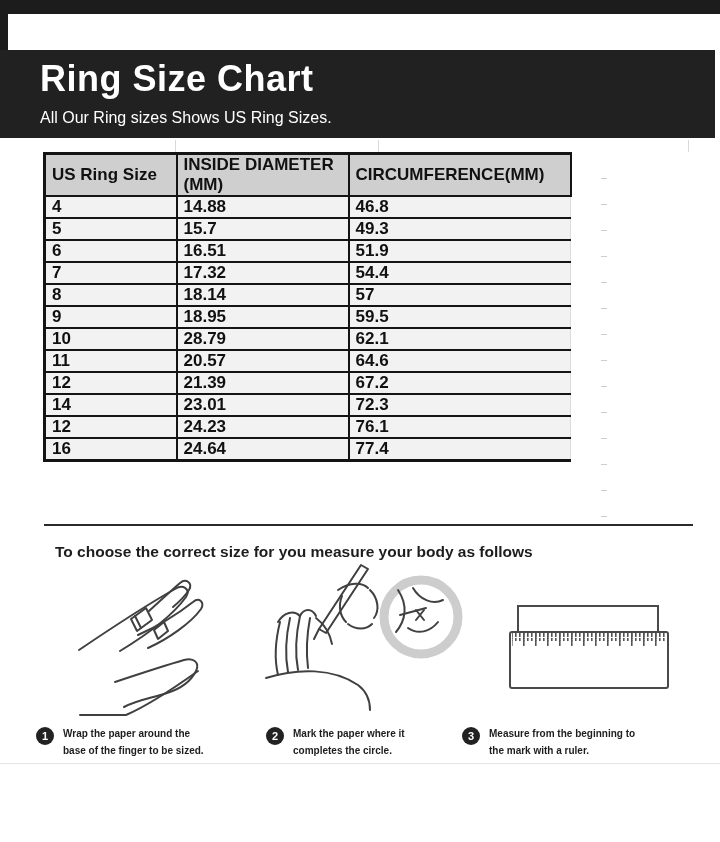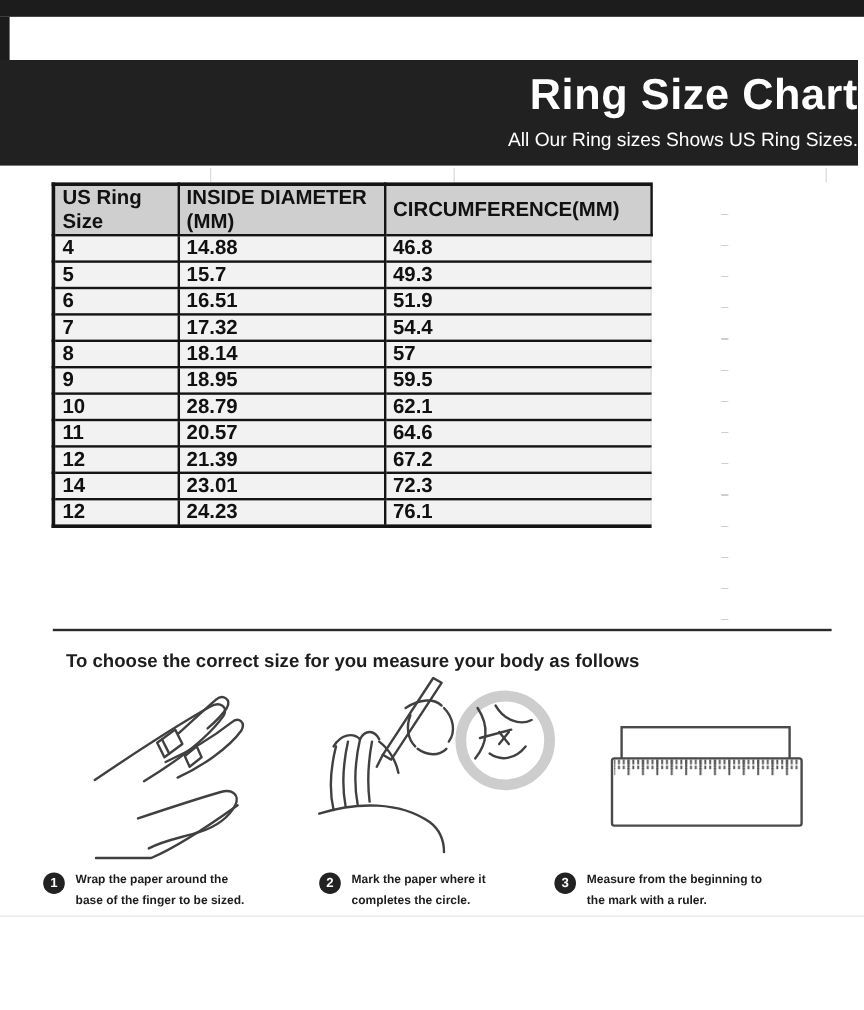--- a/index.html
+++ b/index.html
@@ -10,21 +10,21 @@
   }
   html,body{margin:0;padding:0;background:#ffffff;}
   .canvas{
     position:relative; width:720px; height:842px; overflow:hidden;
     background:#ffffff; font-family:"Liberation Sans", sans-serif; color:var(--text-dark);
   }
   .top-bar{position:absolute; left:0; top:0; width:720px; height:14px; background:var(--banner-black);}
   .top-left-stub{position:absolute; left:0; top:14px; width:8px; height:36px; background:var(--banner-black);}
   .header-block{
     position:absolute; left:0; top:50px; width:715px; height:88px;
-    background:var(--header-bg); box-sizing:border-box; padding:7px 0 0 40px;text-align:right;
+    background:var(--header-bg); box-sizing:border-box; padding:7px 0 0 40px;
   }
   .page-title{
     color:var(--header-text); font-size:36px; font-weight:bold; line-height:44px;
     white-space:nowrap; letter-spacing:.5px;
   }
   .page-subtitle{
     color:var(--header-text); font-size:16px; line-height:20px; margin-top:7px; white-space:nowrap;
   }
   .size-table{
     position:absolute; left:43px; top:152px; border-collapse:collapse;
@@ -32,21 +32,21 @@
     border-bottom:3px solid var(--table-border);
   }
   .size-table th, .size-table td{
     border:2px solid var(--table-border);
     font-size:17px; font-weight:bold; text-align:left; color:#111;
     padding:0 4px 0 6px; box-sizing:border-box;
   }
   .size-table th{background:var(--table-header-bg); height:23px;}
   .size-table td{background:var(--table-row-bg); height:22px;}
   .size-table td:last-child{border-right:1px solid #dcdcdc;margin-top:40px;}
-  .col-size{width:104px;} .col-diam{width:172px;} .col-circ{width:222px;}
+  .col-size{width:132px;} .col-diam{width:172px;} .col-circ{width:222px;}
   .col-stub{position:absolute; top:140px; width:1px; height:12px; background:#d9d9d9;}
   .row-stubs{
     position:absolute; left:601px; top:178px; width:6px; height:340px;
     background:repeating-linear-gradient(to bottom, #c6c6c6 0 1px, transparent 1px 26px);
     opacity:.85;
   }
   .table-divider{position:absolute; left:44px; top:524px; width:649px; height:2px; background:#2a2a2a;}
   .intro-text{
     position:absolute; left:55px; top:543px; font-size:15.5px; font-weight:bold;
     color:var(--text-dark); white-space:nowrap;
@@ -140,20 +140,25 @@
         </tr>
       <tr>
           <td>14</td>
           <td>23.01</td>
           <td>72.3</td>
         </tr>
       <tr>
           <td>12</td>
           <td>24.23</td>
           <td>76.1</td>
+        </tr>
+      <tr>
+          <td>16</td>
+          <td>24.64</td>
+          <td>77.4</td>
         </tr>
     </tbody>
   </table>
 
   <div class="row-stubs"></div>
   <div class="table-divider"></div>
 
   <div class="intro-text">To choose the correct size for you measure your body as follows</div>
 
   <div class="illu" style="left:52px; top:572px;">

